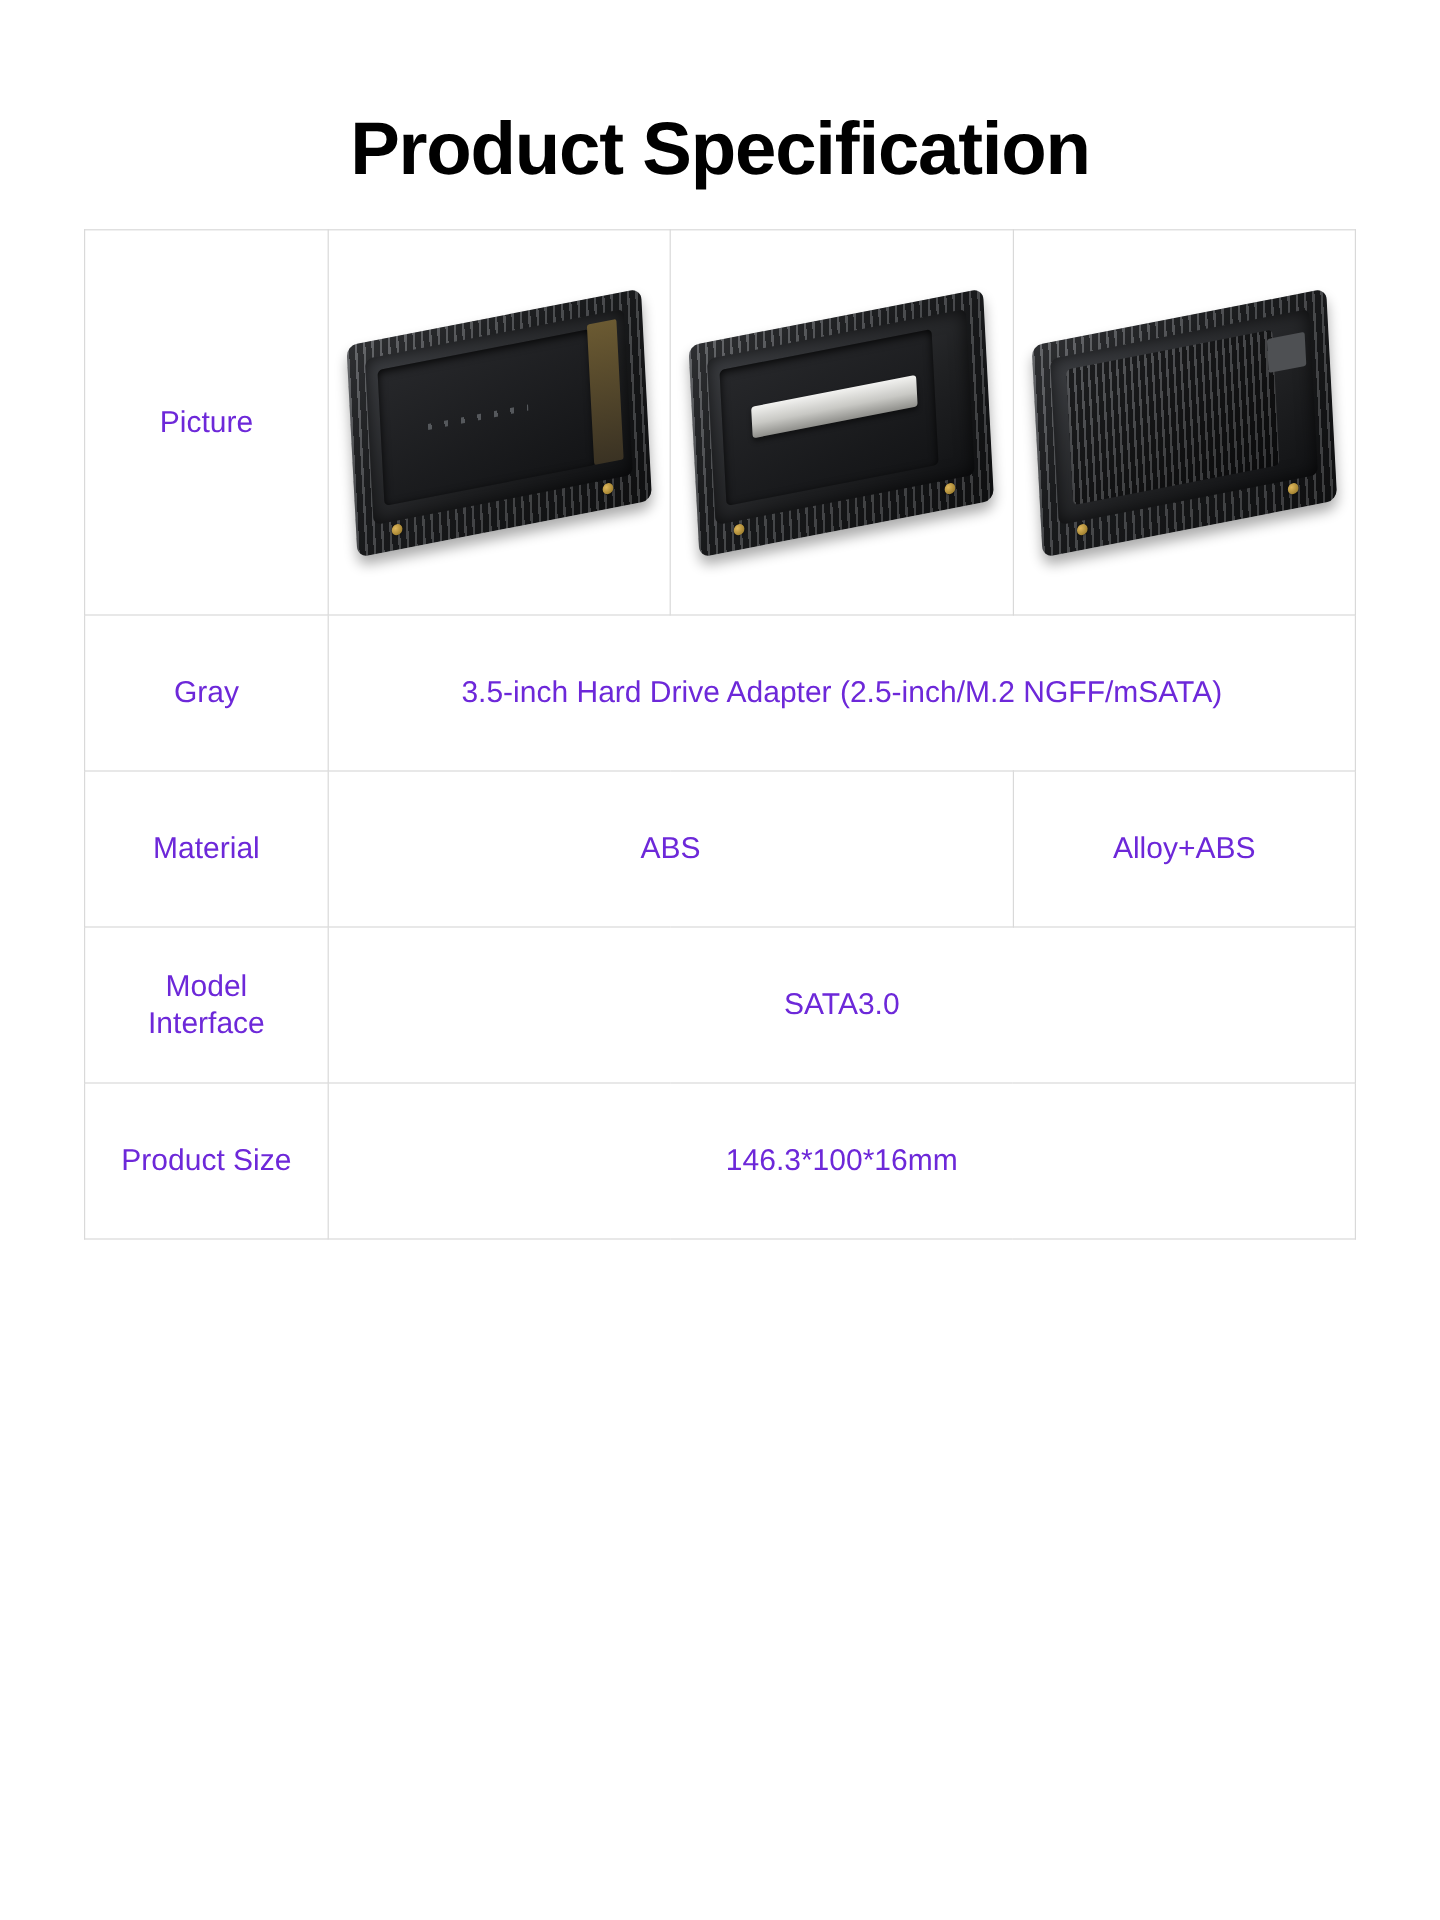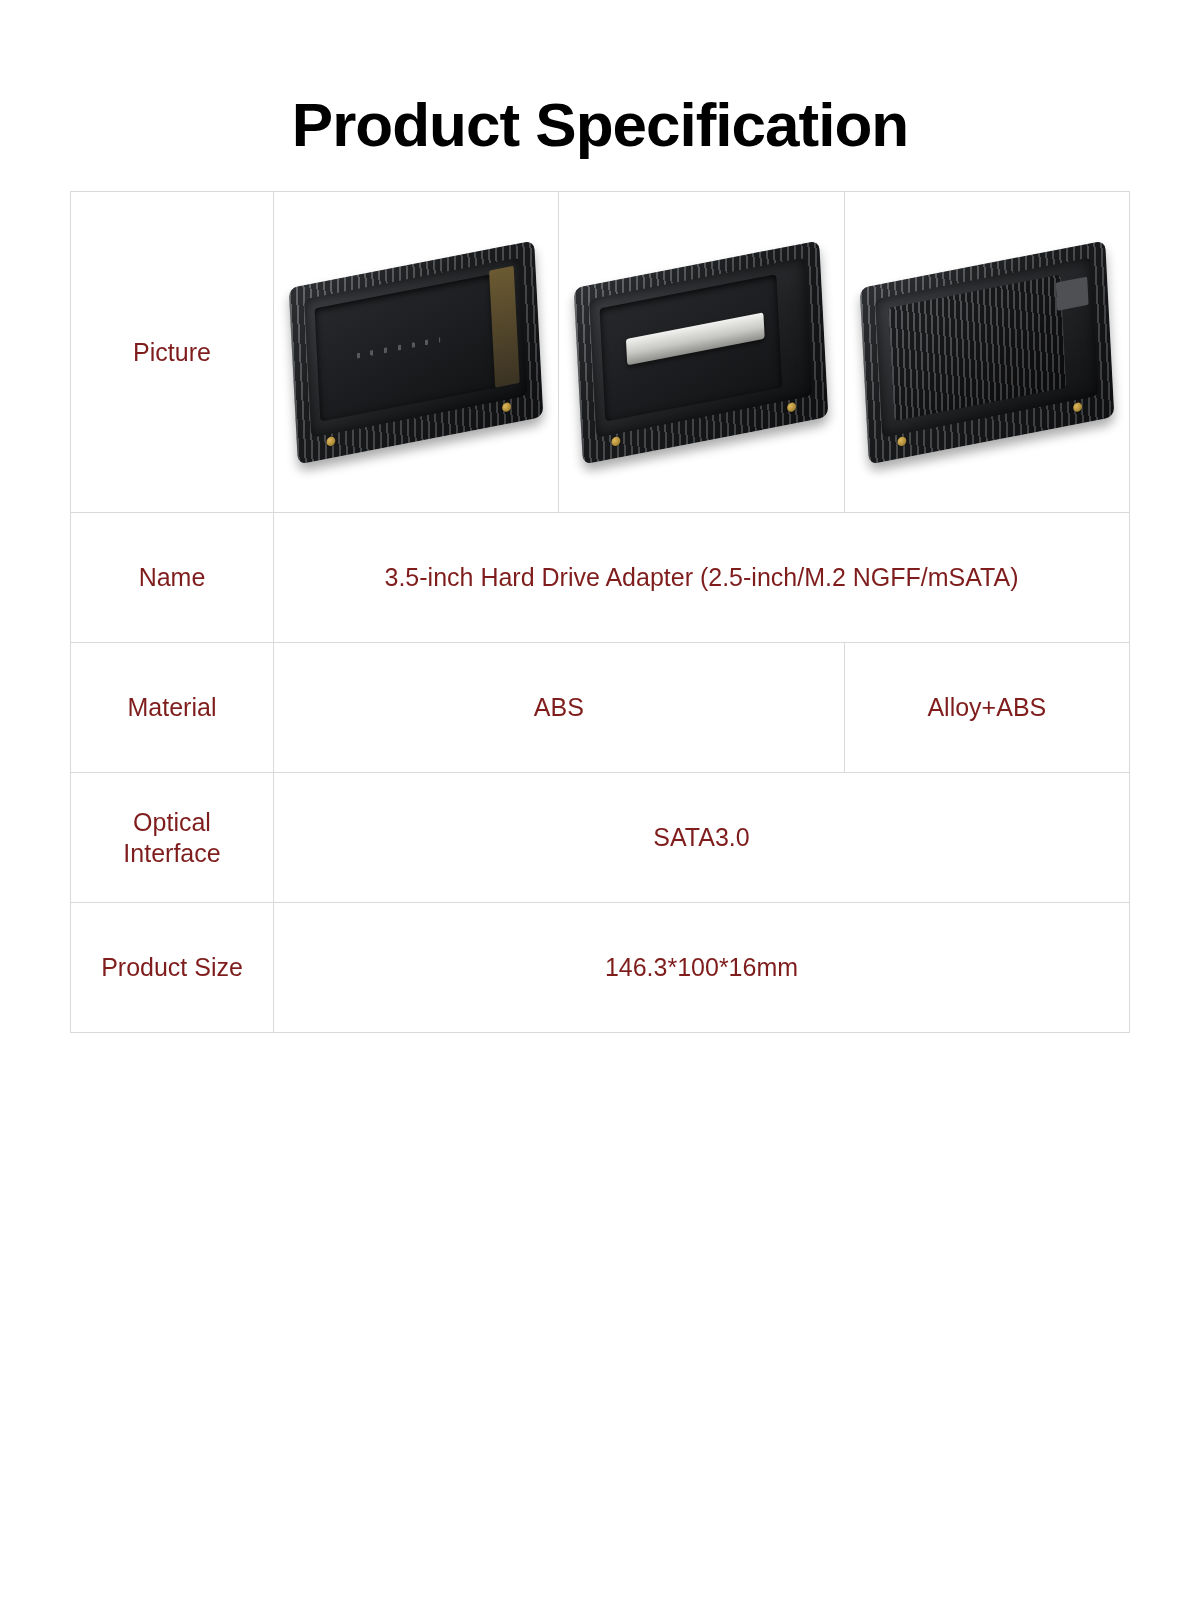--- a/index.html
+++ b/index.html
@@ -34,21 +34,21 @@
     border-collapse: collapse;
     width: 1060px;
     margin: 0 auto;
     table-layout: fixed;
   }
   table.spec td {
     border: 1px solid #d9d9d9;
     text-align: center;
     vertical-align: middle;
     font-size: 25px;
-    color: #7f1d1d;
+    color: #6d28d9;
     padding: 10px 6px;
     line-height: 1.22;
     font-weight: 400;
   }
   td.label {
     width: 190px;
     font-size: 25px;
     color: #1f1f1f;
   }
   .row-picture td {
@@ -234,37 +234,37 @@
             <div class="ridges"></div>
             <div class="plate"></div>
             <div class="screw s1"></div>
             <div class="screw s2"></div>
           </div>
         </div>
       </td>
     </tr>
 
     <tr class="row-name">
-      <td class="label">Name</td>
+      <td class="label">Gray</td>
       <td class="name-cell" colspan="3">3.5-inch Hard Drive Adapter (2.5-inch/M.2 NGFF/mSATA)</td>
     </tr>
 
 
     <tr class="row-material">
       <td class="label">Material</td>
       <td colspan="2">ABS</td>
       <td>Alloy+ABS</td>
     </tr>
 
 
 
 
     <tr class="row-output">
       <td class="label">
-        <span>Optical</span><br>
+        <span>Model</span><br>
         <span>Interface</span>
       </td>
       <td colspan="3">SATA3.0</td>
     </tr>
 
 
     <tr class="row-size">
       <td class="label">Product Size</td>
       <td colspan="3">146.3*100*16mm</td>
     </tr>

